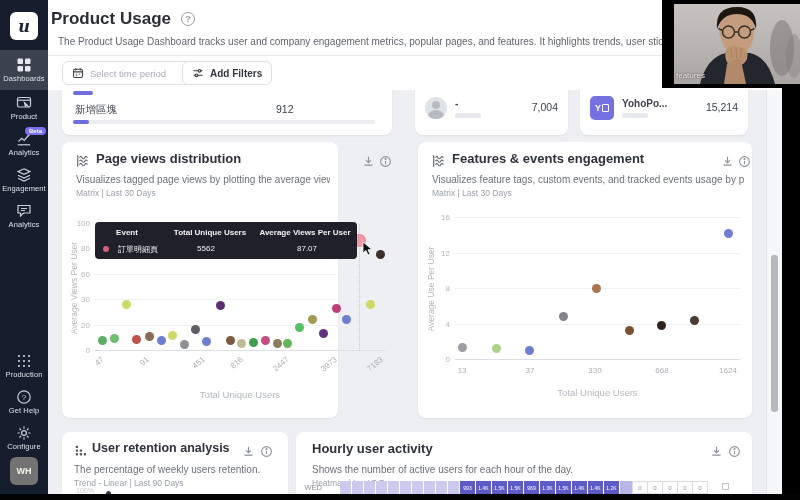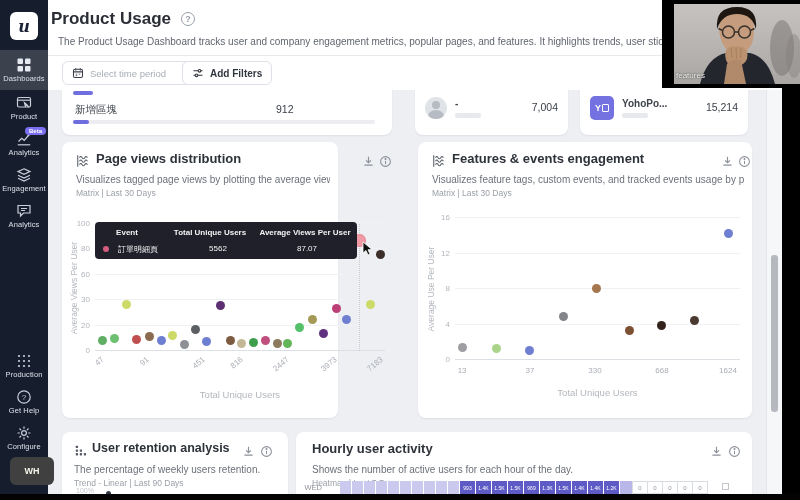--- a/index.html
+++ b/index.html
@@ -15,21 +15,21 @@
   #side-top{position:absolute;left:0;top:50px;width:48px;}
   #side-bottom{position:absolute;left:0;top:348px;width:60px;}
   .side-item{position:relative;width:48px;height:36px;display:flex;flex-direction:column;align-items:center;
              justify-content:center;gap:1px;cursor:pointer;}
   .side-item.active{background:#3b424e;height:40px;}
   .sicon{width:16px;height:16px;display:block;}
   .sicon svg{width:16px;height:16px;display:block;}
   .slabel{font-size:7.5px;color:#dbe0e8;letter-spacing:.1px;white-space:nowrap;}
   .beta{position:absolute;top:1px;right:2px;background:#7a6ff0;color:#fff;font-size:6px;font-weight:700;
         padding:1px 4px;border-radius:6px;}
-  .avatar{position:absolute;left:10px;top:457px;width:44px;height:28px;border-radius:6px;background:#404040;
+  .avatar{position:absolute;left:10px;top:457px;width:28px;height:28px;border-radius:6px;background:#737373;
           color:#f4f4ea;font-size:9px;font-weight:700;display:flex;align-items:center;justify-content:center;}
 
   
   .topbar{position:absolute;left:48px;top:0;width:734px;height:56px;background:#fff;border-bottom:1px solid #e8eaed;z-index:5;}
   .title-row{position:absolute;left:3px;top:9px;display:flex;align-items:center;gap:10px;}
   .title-row h1{margin:0;font-size:17px;font-weight:700;color:#2b2e36;}
   .qicon{width:14px;height:14px;border:1.3px solid #9aa0a8;border-radius:50%;color:#9aa0a8;font-size:9px;
          font-weight:700;display:flex;align-items:center;justify-content:center;cursor:pointer;}
   .desc{position:absolute;left:10px;top:36px;right:8px;margin:0;font-size:10px;color:#60656e;
         white-space:nowrap;overflow:hidden;}
@@ -96,21 +96,21 @@
   #chartL .xtitle{left:33px;width:290px;top:247px;}
   #chartR .xtitle{left:37px;width:285px;top:245px;}
 
   
   .tooltip{position:absolute;left:33px;top:80px;width:262px;height:37px;background:var(--tooltip_bg,#20202b);
            border-radius:4px;z-index:8;color:#f2f2f4;padding-left:16px;}
   .tooltip span{position:absolute;text-align:center;font-size:8px;}
   .th{top:6px;font-weight:700;}
   .td{top:22px;}
   .th1{left:4px;width:56px;} .th2{left:70px;width:90px;} .th3{left:162px;width:96px;}
-  .td1{left:15px;width:56px;font-size:8.5px;} .td2{left:78px;width:90px;} .td3{left:164px;width:96px;}
+  .td1{left:15px;width:56px;font-size:8.5px;} .td2{left:66px;width:90px;} .td3{left:164px;width:96px;}
   .tdot{left:8px;top:24px;width:6px;height:6px;border-radius:50%;background:#d45d7e;}
   .cursor{position:absolute;left:300px;top:99px;width:11px;height:15px;z-index:9;}
 
   
   #botL{left:14px;top:342px;width:226px;height:70px;}
   #botL .ctitle{left:30px;font-size:12.5px;}
   #botL .cdesc{left:12px;}
   #botL .cmeta{left:12px;}
   #botL .ticon{left:12px;}
   .faint100{position:absolute;left:14px;top:55px;font-size:7px;color:#c4c8ce;}

